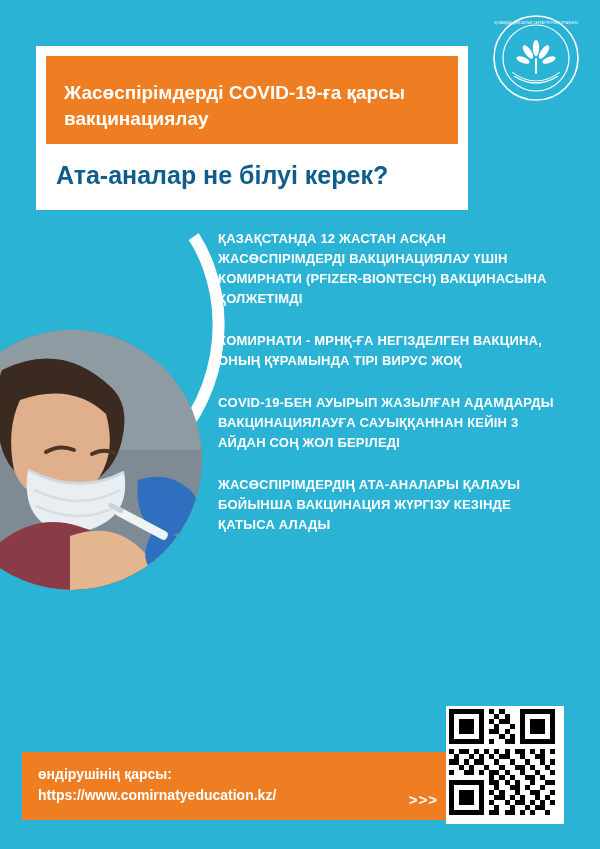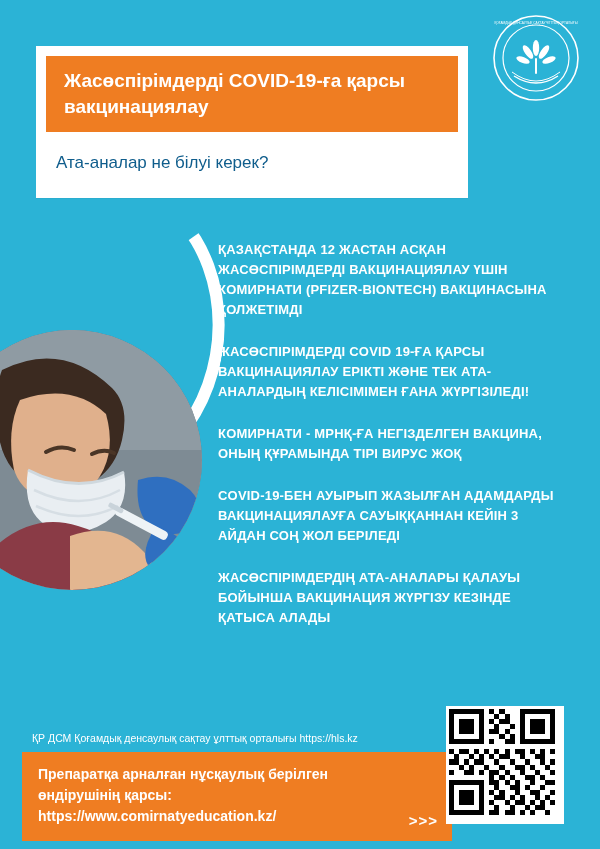--- a/index.html
+++ b/index.html
@@ -74,36 +74,36 @@
     background: #ffffff;
     padding: 0 0 12px 0;
     box-shadow: 0 1px 0 rgba(0,0,0,0.03);
   }
   .orange-bar {
     background: #ef7d22;
     color: #ffffff;
     font-size: 19px;
     line-height: 26px;
     font-weight: 700;
-    padding: 12px 16px 12px 18px;
+    padding: 24px 16px 12px 18px;
     margin: 10px 10px 0 10px;
   }
   .subhead {
     color: #0f5d8c;
-    font-size: 17px;
+    font-size: 25px;
     line-height: 30px;
-    font-weight: 400;
+    font-weight: 700;
     padding: 16px 16px 8px 20px;
   }
 
   
   .body-col {
     position: absolute;
     left: 218px;
-    top: 240px;
+    top: 229px;
     width: 350px;
     color: #ffffff;
   }
   .para {
     font-size: 13px;
     line-height: 20px;
     letter-spacing: 0.2px;
     margin: 0 0 22px 0;
     font-weight: 600;
     text-transform: uppercase;
@@ -196,21 +196,20 @@
     </svg>
   </div>
 
   <div class="heading-card">
     <div class="orange-bar">Жасөспірімдерді COVID-19-ға қарсы вакцинациялау</div>
     <div class="subhead">Ата-аналар не білуі керек?</div>
   </div>
 
   <div class="body-col">
     <p class="para">ҚАЗАҚСТАНДА 12 ЖАСТАН АСҚАН ЖАСӨСПІРІМДЕРДІ ВАКЦИНАЦИЯЛАУ ҮШІН КОМИРНАТИ (PFIZER-BIONTECH) ВАКЦИНАСЫНА ҚОЛЖЕТІМДІ</p>
-    <p class="para">ЖАСӨСПІРІМДЕРДІ COVID 19-ҒА ҚАРСЫ ВАКЦИНАЦИЯЛАУ ЕРІКТІ ЖӘНЕ ТЕК АТА-АНАЛАРДЫҢ КЕЛІСІМІМЕН ҒАНА ЖҮРГІЗІЛЕДІ!</p>
     <p class="para">КОМИРНАТИ - МРНҚ-ҒА НЕГІЗДЕЛГЕН ВАКЦИНА, ОНЫҢ ҚҰРАМЫНДА ТІРІ ВИРУС ЖОҚ</p>
     <p class="para">COVID-19-БЕН АУЫРЫП ЖАЗЫЛҒАН АДАМДАРДЫ ВАКЦИНАЦИЯЛАУҒА САУЫҚҚАННАН КЕЙІН 3 АЙДАН СОҢ ЖОЛ БЕРІЛЕДІ</p>
     <p class="para">ЖАСӨСПІРІМДЕРДІҢ АТА-АНАЛАРЫ ҚАЛАУЫ БОЙЫНША ВАКЦИНАЦИЯ ЖҮРГІЗУ КЕЗІНДЕ ҚАТЫСА АЛАДЫ</p>
   </div>
 
   <div class="photo">
     <svg width="260" height="260" viewBox="0 0 260 260" xmlns="http://www.w3.org/2000/svg">
       <defs>
         <clipPath id="circ">
             <circle cx="130" cy="130" r="130"></circle>
@@ -239,24 +238,22 @@
 
         <path d="M196 150 q30 -10 52 10 q14 14 6 30 q-12 20 -36 12 q-26 -10 -22 -52z" fill="#2f6fc0"></path>
         <path d="M214 196 q22 6 34 26 q6 14 -6 22 q-18 10 -34 -6 q-12 -14 6 -42z" fill="#2f6fc0"></path>
 
         <rect x="176" y="176" width="58" height="9" rx="4" fill="#eef3f6" transform="rotate(28 176 176)"></rect>
         <rect x="168" y="172" width="16" height="5" rx="2" fill="#c9d3da" transform="rotate(28 168 172)"></rect>
       </g>
     </svg>
   </div>
 
-  <div class="footer-note">ҚР ДСМ Қоғамдық денсаулық сақтау ұлттық орталығы https://hls.kz</div>
 
   <div class="orange-footer">
-    <div>Препаратқа арналған нұсқаулық берілген</div>
     <div>өндірушінің қарсы:</div>
     <div class="url">https://www.comirnatyeducation.kz/</div>
     <div class="arrows">&gt;&gt;&gt;</div>
   </div>
 
   <div class="qr">
     <svg width="106" height="106" viewBox="0 0 21 21" xmlns="http://www.w3.org/2000/svg" shape-rendering="crispEdges">
       <rect width="21" height="21" fill="#ffffff"></rect>
       <g fill="#000000">
         <rect x="0" y="0" width="7" height="1"></rect>

